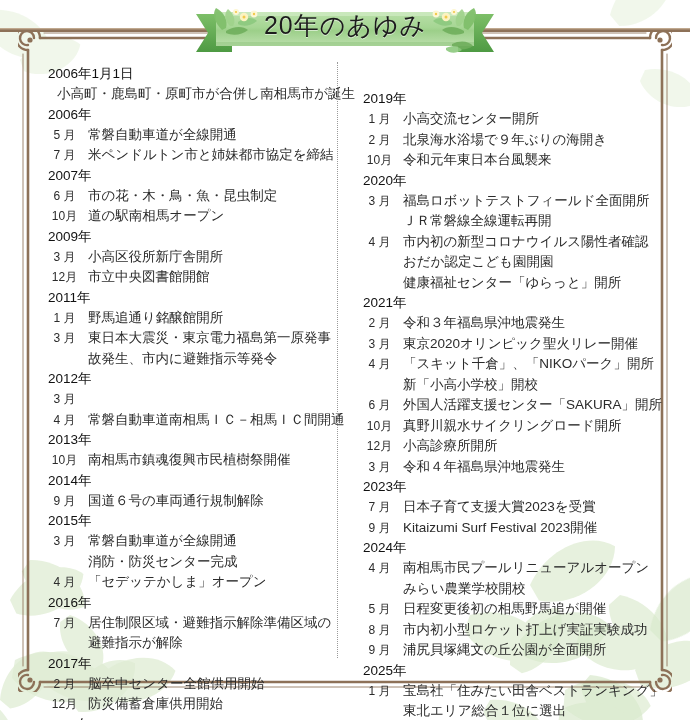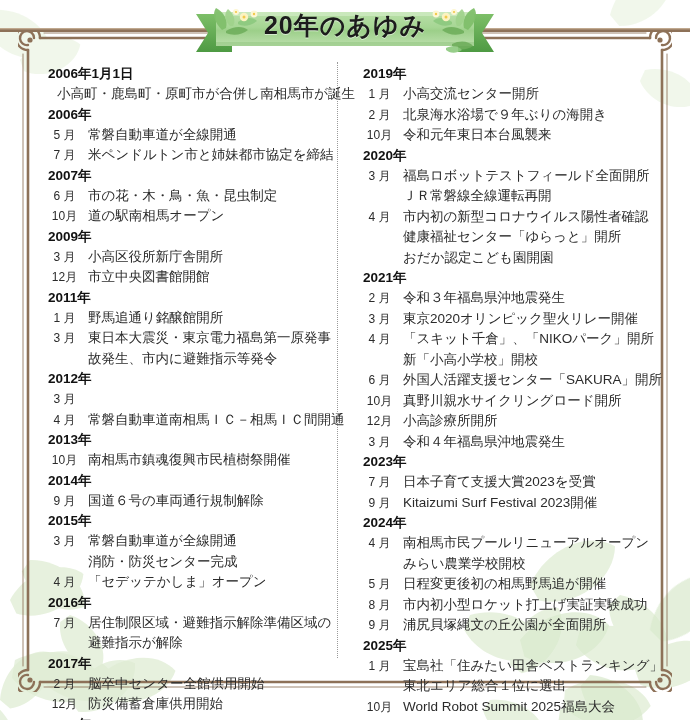--- a/index.html
+++ b/index.html
@@ -44,21 +44,21 @@
     height: 58px;
     z-index: 3;
   }
   #banner-title {
     position: absolute;
     left: 0;
     top: 6px;
     width: 690px;
     text-align: center;
     font-size: 25px;
-    font-weight: bold;
+    font-weight: normal;
     color: #1c1c1c;
     letter-spacing: 1px;
     line-height: 38px;
     z-index: 4;
     text-shadow: 0 1px 0 rgba(255,255,255,0.55);
   }
 
   
   #content {
     position: absolute;
@@ -75,38 +75,39 @@
   }
   #col-left {
     width: 335px;
     padding-left: 48px;
     padding-top: 6px;
   }
   #col-right {
     width: 355px;
     padding-left: 28px;
     padding-top: 6px;
+    margin-top: 25px;
   }
   .divider {
     position: absolute;
     left: 337px;
     top: 4px;
     width: 0;
     height: 596px;
     border-left: 1px dotted #9a9a9a;
     z-index: 2;
   }
 
   
   .year-group {
     margin-bottom: 0px;
   }
   .year-head {
     font-size: 13.5px;
-    font-weight: bold;
+    font-weight: normal;
     color: #111111;
     line-height: 20px;
     white-space: nowrap;
     letter-spacing: 0px;
   }
   .entry {
     display: flex;
     align-items: flex-start;
     line-height: 20.5px;
   }
@@ -461,22 +462,22 @@
           <div class="month">3 月</div>
           <div class="events">
             <div class="event-line">福島ロボットテストフィールド全面開所</div>
             <div class="event-line">ＪＲ常磐線全線運転再開</div>
           </div>
         </div>
         <div class="entry">
           <div class="month">4 月</div>
           <div class="events">
             <div class="event-line">市内初の新型コロナウイルス陽性者確認</div>
+            <div class="event-line">おだか認定こども園開園</div>
             <div class="event-line">健康福祉センター「ゆらっと」開所</div>
-            <div class="event-line">おだか認定こども園開園</div>
           </div>
         </div>
       </div>
       <div class="year-group">
         <div class="year-head">2021年</div>
         <div class="entry">
           <div class="month">2 月</div>
           <div class="events">
             <div class="event-line">令和３年福島県沖地震発生</div>
           </div>

